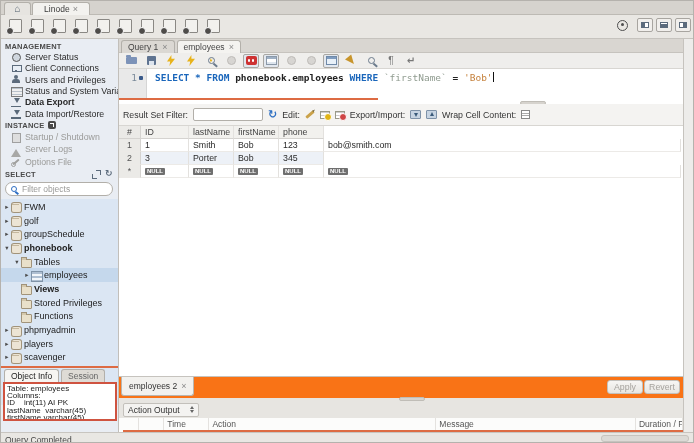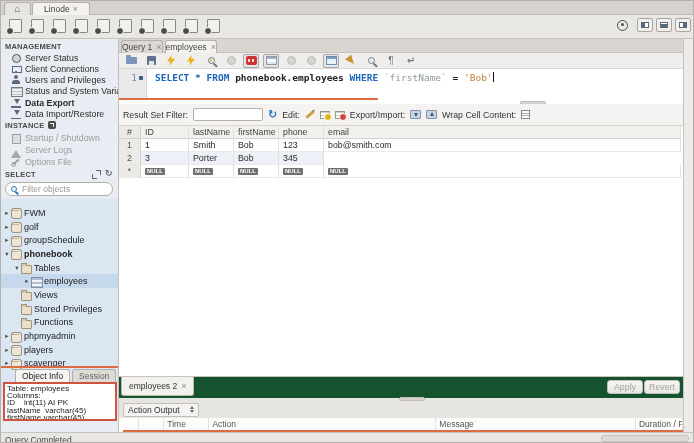--- a/index.html
+++ b/index.html
@@ -22,21 +22,21 @@
   .conn-circle{width:11px;height:11px;border:1.5px solid #4e4e4e;border-radius:50%;position:relative;margin-right:6px;}
   .conn-circle::after{content:'';position:absolute;left:2.5px;top:2.5px;width:3px;height:3px;background:#4e4e4e;border-radius:50%;}
   .ptoggle{width:16px;height:14px;border:1px solid #a8a5a0;border-radius:2px;background:#f1efec;position:relative;}
   .pt-in{position:absolute;left:3px;top:3px;right:3px;bottom:3px;border:1px solid #5c6b7c;background:#fff;}
   .pt-left .pt-in::before{content:'';position:absolute;left:0;top:0;bottom:0;width:3px;background:#5c6b7c;}
   .pt-bottom .pt-in::before{content:'';position:absolute;left:0;right:0;bottom:0;height:3px;background:#5c6b7c;}
   .pt-right .pt-in::before{content:'';position:absolute;right:0;top:0;bottom:0;width:3px;background:#5c6b7c;}
   
   .sidebar{position:absolute;left:0;top:38px;width:118px;height:393px;background:#e9edf3;border-right:1px solid #c2bfba;overflow:hidden;}
   .sec-title{position:absolute;left:4px;font-size:7.5px;font-weight:bold;color:#4a4a4a;letter-spacing:.2px;white-space:nowrap;}
-  .nav-item{position:absolute;left:0;width:118px;height:11px;display:flex;align-items:center;padding-left:10px;white-space:nowrap;}
+  .nav-item{position:absolute;left:0;width:118px;height:11px;display:flex;padding-left:10px;white-space:nowrap;}
   .nav-item .lbl{font-size:8.8px;color:#2a2a2a;}
   .nav-item.disabled .lbl{color:#9b9b99;}
   .nav-ico{width:10px;height:10px;margin-right:4px;position:relative;flex:none;}
   .mi-gauge::before{content:'';position:absolute;left:1px;top:1px;width:7px;height:7px;border:1.5px solid #555;border-radius:50%;background:#cfd6de;}
   .mi-monitor::before{content:'';position:absolute;left:1px;top:2px;width:8px;height:5px;border:1px solid #5c6b7c;background:#e8eef5;}
   .mi-monitor::after{content:'';position:absolute;left:4px;top:7px;width:2px;height:2px;background:#5c6b7c;}
   .mi-person::before{content:'';position:absolute;left:3px;top:0;width:4px;height:4px;background:#5c6b7c;border-radius:50%;}
   .mi-person::after{content:'';position:absolute;left:1px;top:4.5px;width:8px;height:4px;background:#5c6b7c;border-radius:3px 3px 0 0;}
   .mi-grid::before{content:'';position:absolute;left:0;top:1px;width:10px;height:8px;border:1px solid #7a7a7a;background:repeating-linear-gradient(180deg,#b9c2cc 0,#b9c2cc 1px,#f0f0f0 1px,#f0f0f0 3px);}
   .mi-down::before{content:'';position:absolute;left:2.5px;top:1px;width:0;height:0;border:3px solid transparent;border-top:5px solid #5a6a7a;}
@@ -50,42 +50,42 @@
   .sch-tools{position:absolute;right:4px;display:flex;gap:4px;}
   .sch-ico{width:9px;height:9px;position:relative;}
   .sch-expand::before{content:'';position:absolute;left:0;top:4px;width:4px;height:4px;border-left:1.5px solid #5c6b7c;border-bottom:1.5px solid #5c6b7c;}
   .sch-expand::after{content:'';position:absolute;right:0;top:0;width:4px;height:4px;border-right:1.5px solid #5c6b7c;border-top:1.5px solid #5c6b7c;}
   .sch-refresh::before{content:'↻';position:absolute;left:0;top:-2px;font-size:9px;color:#5c6b7c;font-weight:bold;}
   .filterbox{position:absolute;left:4px;top:143px;width:108px;height:14px;background:#fff;border:1px solid #b2afa9;border-radius:8px;display:flex;align-items:center;padding:0 5px;gap:3px;}
   .mag-blue{width:6px;height:6px;border:1.5px solid #2f6fc4;border-radius:50%;position:relative;flex:none;}
   .mag-blue::after{content:'';position:absolute;right:-3px;bottom:-2px;width:4px;height:1.5px;background:#2f6fc4;transform:rotate(40deg);}
   .filterbox input{border:none;outline:none;width:80px;font-size:8.5px;color:#444;background:transparent;font-family:inherit;}
   .filterbox input::placeholder{color:#9a9a98;}
-  .tree{position:absolute;left:0;top:160px;width:118px;height:206px;background:#dbe6f3;overflow:hidden;padding-top:7px;}
+  .tree{position:absolute;left:0;top:160px;width:118px;height:206px;background:#dbe6f3;overflow:hidden;padding-top:1px;}
   .tree-row{height:13.7px;display:flex;align-items:center;white-space:nowrap;}
   .tree-row.selected{background:#c5d8ec;}
   .tr-arrow{width:8px;flex:none;font-size:6.5px;color:#4a4a4a;text-align:center;}
   .tr-ico{width:10px;height:9px;margin-right:3px;position:relative;flex:none;}
   .ti-schema::before{content:'';position:absolute;left:0;top:0;width:9px;height:9px;background:#ece4d4;border:1px solid #a1937a;border-radius:3px/2.5px;}
   .ti-schema::after{content:'';position:absolute;left:1px;top:2px;width:7px;height:1px;background:#c4b79e;}
   .ti-folder::before{content:'';position:absolute;left:0;top:2px;width:9px;height:7px;background:#e9e0ca;border:1px solid #a1937a;border-radius:1px;}
   .ti-folder::after{content:'';position:absolute;left:0;top:0;width:4px;height:2px;background:#d4c8ac;border:1px solid #a1937a;border-bottom:none;}
   .ti-table::before{content:'';position:absolute;left:0;top:0;width:10px;height:9px;border:1px solid #7f93a8;background:repeating-linear-gradient(180deg,#aebfd2 0,#aebfd2 2px,#f2f6fa 2px,#f2f6fa 4px);}
   .tr-lbl{font-size:9px;color:#222;}
   .tree-row.bold .tr-lbl{font-weight:bold;}
   .orange-line{background:#dd6b43;position:absolute;}
-  .oi-tabs{position:absolute;left:0;top:330px;width:118px;height:13px;display:flex;padding-left:14px;gap:2px;}
+  .oi-tabs{position:absolute;left:0;top:330px;width:118px;height:13px;display:flex;padding-left:3px;gap:2px;}
   .oi-tab{height:13px;padding:0 6px;display:flex;align-items:center;font-size:8.5px;border:1px solid #b3b0aa;border-bottom:none;border-radius:3px 3px 0 0;background:#dedbd5;color:#666;}
   .oi-tab.active{background:#f6f5f2;color:#222;}
   .oi-box{position:absolute;left:2px;top:343px;width:114px;height:39px;background:#fff;border:2px solid #cf5340;padding:1px 2px;overflow:hidden;}
   .oi-box div{font-size:8px;line-height:7.2px;white-space:pre;color:#222;}
   
   .main{position:absolute;left:118px;top:38px;width:564px;height:393px;background:#fff;}
   .qtabs{position:absolute;left:0;top:0;width:564px;height:14px;background:#d9d6d1;border-bottom:1px solid #c6c3be;display:flex;padding-left:2px;gap:2px;}
-  .qtab{height:13px;margin-top:1px;padding:0 0;display:flex;align-items:center;gap:4px;font-size:8.5px;color:#444;border:1px solid #b3b0aa;border-bottom:none;border-radius:3px 3px 0 0;background:#dbd8d3;}
+  .qtab{height:13px;margin-top:1px;padding:0 6px;display:flex;align-items:center;gap:4px;font-size:8.5px;color:#444;border:1px solid #b3b0aa;border-bottom:none;border-radius:3px 3px 0 0;background:#dbd8d3;}
   .qtab.active{background:#f4f3f0;}
   .etoolbar{position:absolute;left:0;top:14px;width:564px;height:16px;background:#efeeec;border-bottom:1px solid #d8d6d2;display:flex;align-items:center;padding-left:4px;gap:4px;}
   .etbi{width:16px;height:14px;position:relative;display:flex;align-items:center;justify-content:center;border:1px solid transparent;border-radius:2px;}
   .etbi.pressed{border-color:#a9a7a3;background:#e3e8ef;}
   .etbi.disabled{opacity:.85;}
   .g{position:relative;display:inline-block;}
   .g-folder{width:11px;height:7px;background:#7d93b8;border-radius:1px;}
   .g-folder::before{content:'';position:absolute;left:0;top:-2px;width:5px;height:2px;background:#7d93b8;border-radius:1px 1px 0 0;}
   .g-save{width:9px;height:9px;background:#5f7390;border-radius:1px;}
   .g-save::after{content:'';position:absolute;left:2px;bottom:0;width:5px;height:4px;background:#dce4ee;}
@@ -135,21 +135,21 @@
   .g-wrapcell{width:9px;height:9px;border:1px solid #888;background:repeating-linear-gradient(180deg,#fff 0,#fff 1.5px,#aaa 1.5px,#aaa 2.5px);}
   
   .grid{position:absolute;left:0;top:87px;width:564px;}
   .grow{display:flex;height:13px;}
   .gcell{border-right:1px solid #e3e1de;border-bottom:1px solid #eceae7;padding:0 4px;font-size:8.8px;display:flex;align-items:center;overflow:hidden;white-space:nowrap;}
   .ghead .gcell{background:#f2f1ee;border-bottom:1px solid #d5d3d0;color:#444;}
   .rowhdr{background:#ebeae7!important;border-right:1px solid #d5d3d0!important;justify-content:center;color:#555;}
   .grow.tint .gcell:not(.rowhdr){background:#edf1f7;}
   .nullbadge{background:#6f6f6f;color:#fff;font-size:6px;font-weight:bold;padding:0.5px 2px;border-radius:1px;line-height:6px;}
   
-  .rs-bottom{position:absolute;left:0;top:337px;width:564px;height:22px;background:#14532d;border-top:1px solid #c6c3be;}
+  .rs-bottom{position:absolute;left:0;top:337px;width:564px;height:22px;background:#f97316;border-top:1px solid #c6c3be;}
   .btab{position:absolute;left:2px;top:0;height:19px;padding:0 7px;display:flex;align-items:center;gap:4px;font-size:8.5px;color:#333;background:#f2f1ee;border:1px solid #b9b6b0;border-top:none;border-radius:0 0 3px 3px;}
   .btn{position:absolute;top:3px;height:14px;border:1px solid #c3c0bb;border-radius:3px;background:linear-gradient(#f7f6f4,#e8e6e2);color:#a6a39e;font-size:8.8px;display:flex;align-items:center;justify-content:center;}
   .btn.apply{right:40px;width:36px;}
   .btn.revert{right:3px;width:36px;}
   .splitter2{position:absolute;left:0;top:359px;width:564px;height:3px;background:#e7e5e1;}
   .splitter2 .split-pill{top:-1px;}
   
   .ao-bar{position:absolute;left:0;top:362px;width:564px;height:17px;background:#e7e5e1;display:flex;align-items:center;padding-left:4px;}
   .ao-select{width:76px;height:14px;background:#f4f3f1;border:1px solid #c3c0bb;border-radius:2px;display:flex;align-items:center;justify-content:space-between;padding:0 4px;font-size:8.5px;color:#333;}
   .spin{display:flex;flex-direction:column;gap:1px;}
@@ -283,21 +283,21 @@
         <div class="tree-row" style="padding-left: 12px;">
           <span class="tr-arrow">▾</span>
           <span class="tr-ico ti-folder"></span>
           <span class="tr-lbl">Tables</span>
         </div>
         <div class="tree-row selected" style="padding-left: 22px;">
           <span class="tr-arrow">▸</span>
           <span class="tr-ico ti-table"></span>
           <span class="tr-lbl">employees</span>
         </div>
-        <div class="tree-row" style="padding-left: 12px;">
+        <div class="tree-row" style="padding-left: 12px; font-weight: bold;">
           <span class="tr-arrow"></span>
           <span class="tr-ico ti-folder"></span>
           <span class="tr-lbl">Views</span>
         </div>
         <div class="tree-row" style="padding-left: 12px;">
           <span class="tr-arrow"></span>
           <span class="tr-ico ti-folder"></span>
           <span class="tr-lbl">Stored Privileges</span>
         </div>
         <div class="tree-row" style="padding-left: 12px;">
@@ -427,21 +427,20 @@
       <span class="g g-wrapcell"></span>
     </div>
 
     <div class="grid" id="result-grid">
         <div class="grow ghead">
           <div class="gcell rowhdr" style="width: 22px;">#</div>
           <div class="gcell" style="width: 48px;">ID</div>
           <div class="gcell" style="width: 45px;">lastName</div>
           <div class="gcell" style="width: 45px;">firstName</div>
           <div class="gcell" style="width: 45px;">phone</div>
-          <div class="gcell" style="width: 357px;">email</div>
         </div>
         <div class="grow">
           <div class="gcell rowhdr" style="width: 22px;">1</div>
           <div class="gcell" style="width: 48px;">1</div>
           <div class="gcell" style="width: 45px;">Smith</div>
           <div class="gcell" style="width: 45px;">Bob</div>
           <div class="gcell" style="width: 45px;">123</div>
           <div class="gcell" style="width: 357px;">bob@smith.com</div>
         </div>
         <div class="grow tint">

